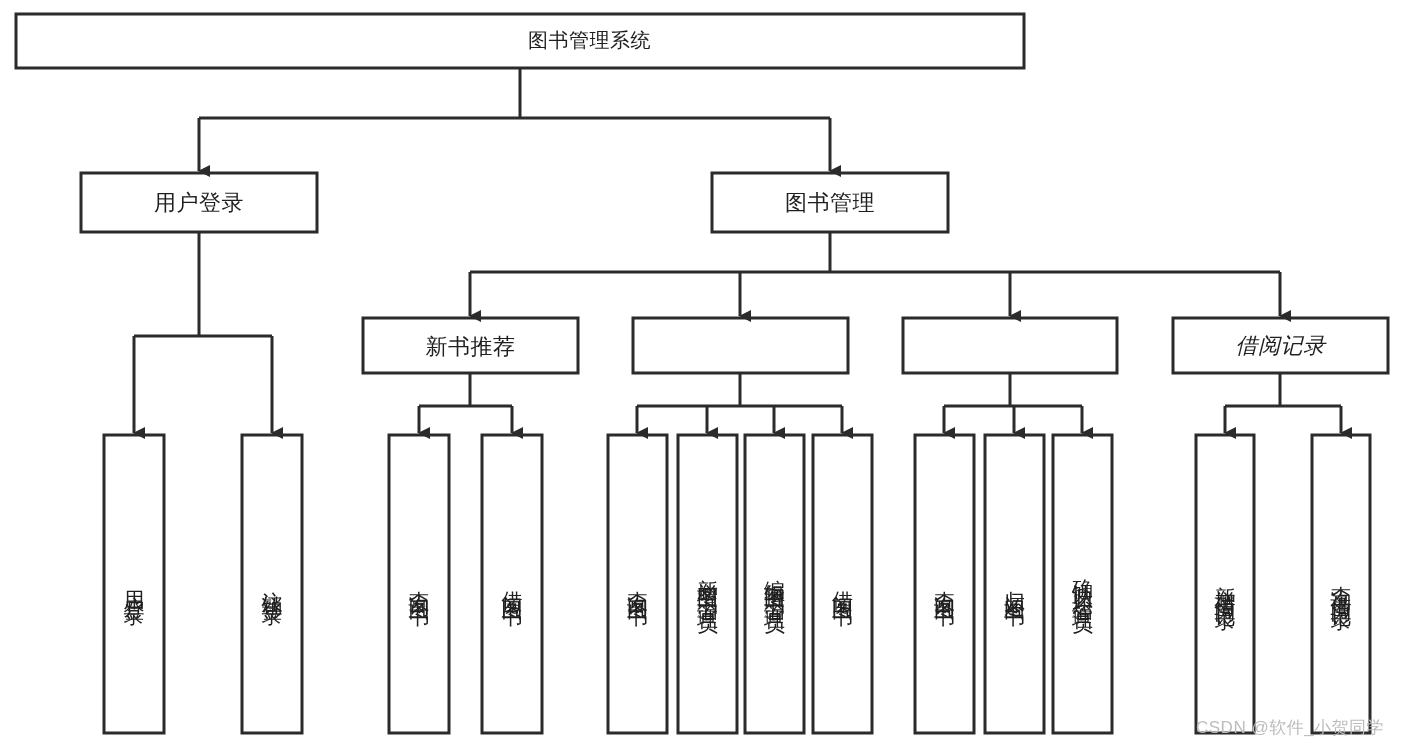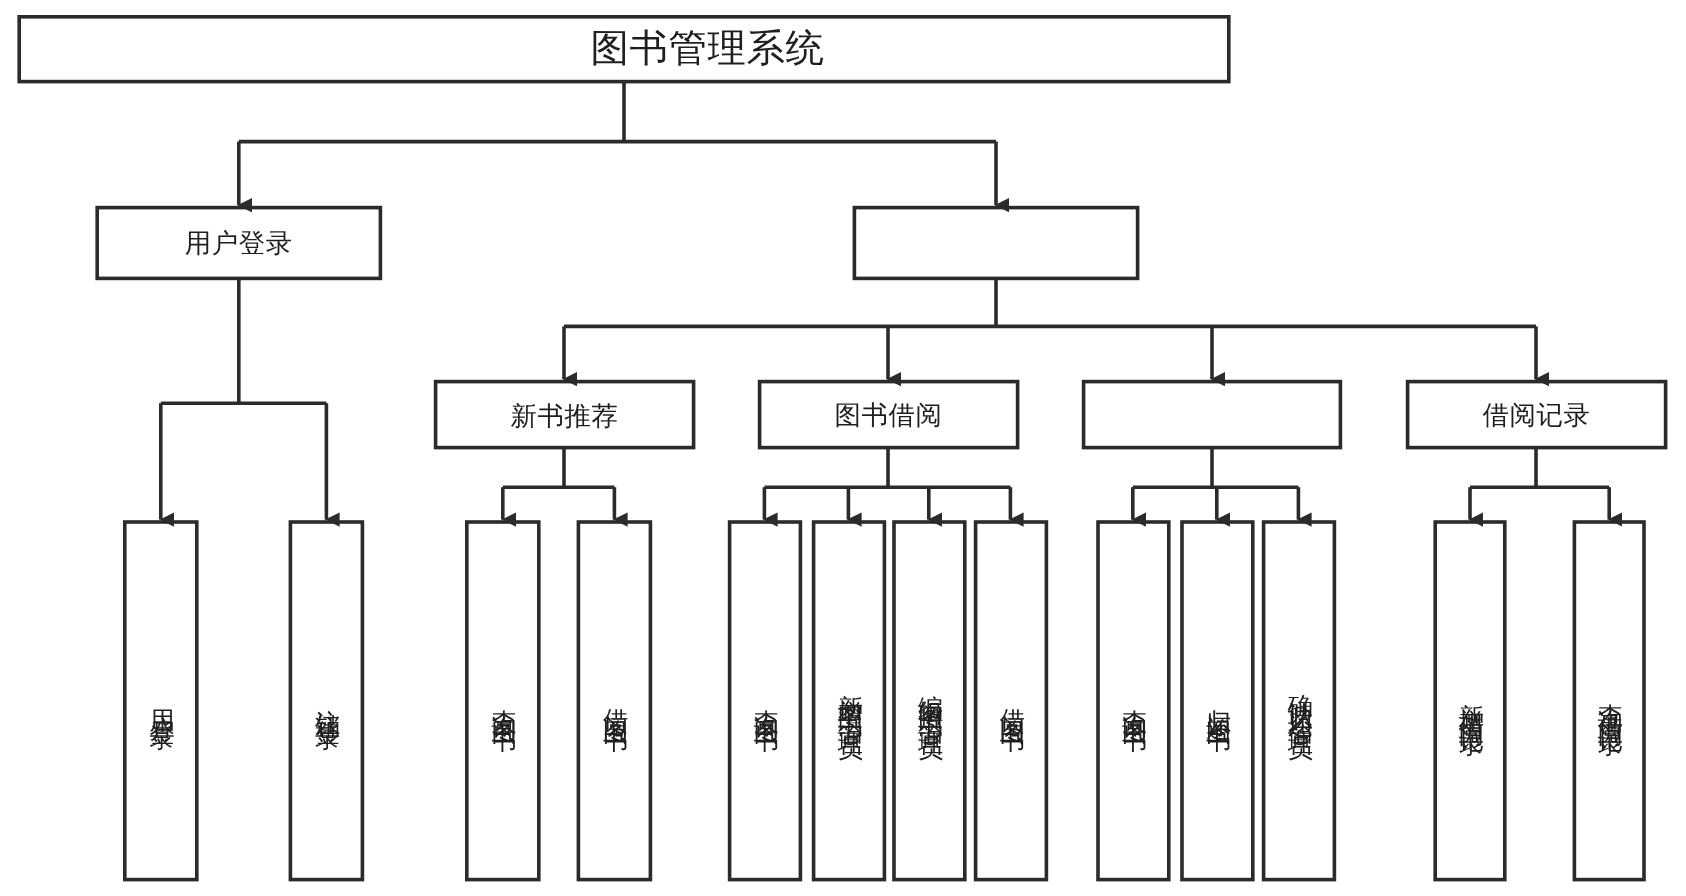--- a/index.html
+++ b/index.html
@@ -145,40 +145,41 @@
     <path class="connector" marker-end="url(#arrow)" d="M 944 406 L 944 433"></path>
     <path class="connector" marker-end="url(#arrow)" d="M 1014 406 L 1014 433"></path>
     <path class="connector" marker-end="url(#arrow)" d="M 1082 406 L 1082 433"></path>
 
     <path class="connector" d="M 1280 373 L 1280 406"></path>
     <path class="connector" d="M 1225 406 L 1341 406"></path>
     <path class="connector" marker-end="url(#arrow)" d="M 1225 406 L 1225 433"></path>
     <path class="connector" marker-end="url(#arrow)" d="M 1341 406 L 1341 433"></path>
   </svg>
 
-  <div class="node-label" style="left:16px; top:14px; width:1147px; height:54px; font-size:32px;">图书管理系统</div>
+  <div class="node-label" style="left:16px; top:14px; width:1147px; height:54px; font-size:20px;">图书管理系统</div>
 
   <div class="node-label" style="left:81px; top:173px; width:236px; height:59px;">用户登录</div>
+  <div class="node-label" style="left:712px; top:173px; width:236px; height:59px;">图书管理</div>
 
   <div class="node-label" style="left:363px; top:318px; width:215px; height:58px;">新书推荐</div>
-  <div class="node-label" style="left:633px; top:318px; width:215px; height:55px;">图书借阅</div>
-  <div class="node-label" style="left:1173px; top:318px; width:215px; height:55px;">借阅记录</div>
+  <div class="node-label" style="left:1173px; top:318px; width:215px; height:55px;font-style:italic;">借阅记录</div>
 
   <div class="node-label vertical" style="left:104px; top:435px; width:60px; height:298px;">用户登录</div>
   <div class="node-label vertical" style="left:242px; top:435px; width:60px; height:298px;">注销登录</div>
 
   <div class="node-label vertical" style="left:389px; top:435px; width:60px; height:298px;">查询图书</div>
   <div class="node-label vertical" style="left:482px; top:435px; width:60px; height:298px;">借阅图书</div>
 
   <div class="node-label vertical" style="left:608px; top:435px; width:59px; height:298px;">查询图书</div>
   <div class="node-label vertical" style="left:678px; top:435px; width:59px; height:298px;">新增图书（管理员）</div>
   <div class="node-label vertical" style="left:745px; top:435px; width:59px; height:298px;">编辑图书（管理员）</div>
   <div class="node-label vertical" style="left:813px; top:435px; width:59px; height:298px;">借阅图书</div>
 
   <div class="node-label vertical" style="left:915px; top:435px; width:59px; height:298px;">查询图书</div>
   <div class="node-label vertical" style="left:985px; top:435px; width:59px; height:298px;">归还图书</div>
   <div class="node-label vertical" style="left:1053px; top:435px; width:59px; height:298px;">确认归还（管理员）</div>
 
   <div class="node-label vertical" style="left:1196px; top:435px; width:58px; height:298px;">新增借阅记录</div>
   <div class="node-label vertical" style="left:1312px; top:435px; width:58px; height:298px;">查询借阅记录</div>
 
+  <div class="watermark" style="left:1196px; top:716px;">CSDN @软件_小贺同学</div>
 
 </div>
 
 </body></html>

